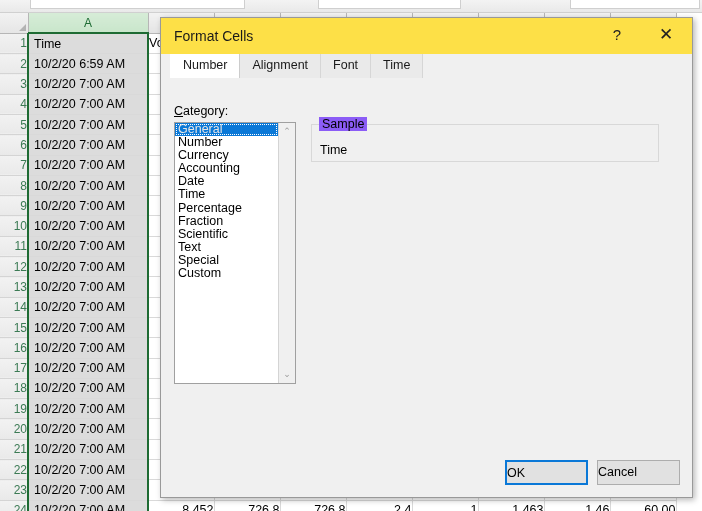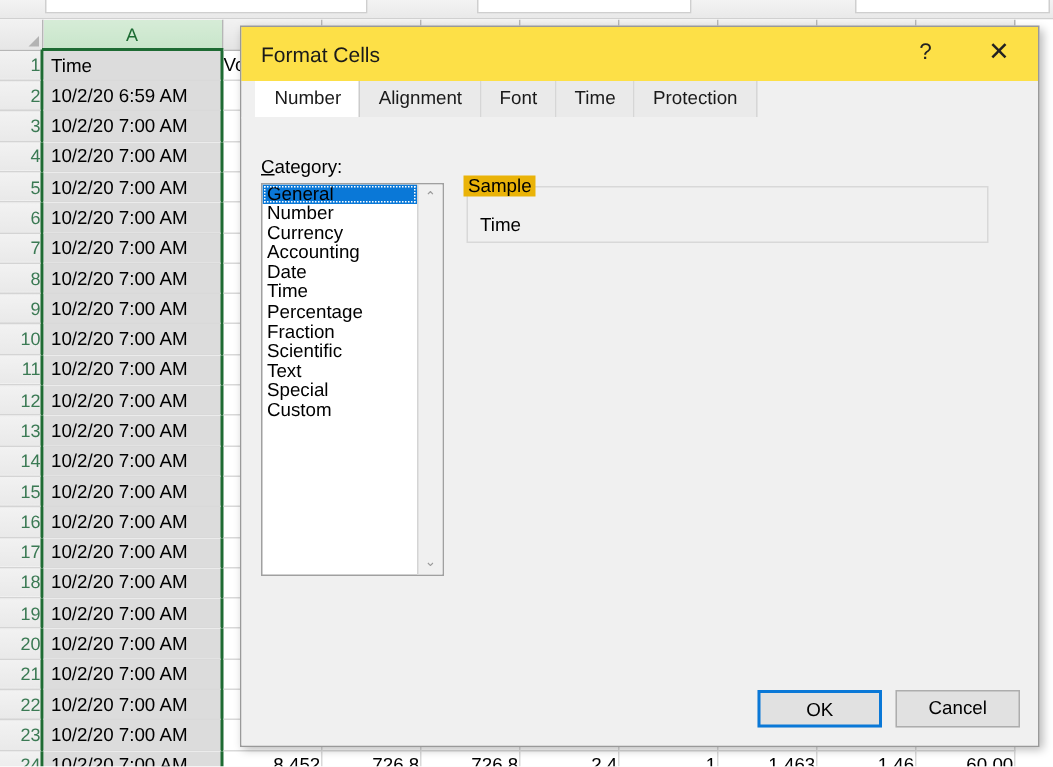--- a/index.html
+++ b/index.html
@@ -224,21 +224,21 @@
     height: 13.1px;
     line-height: 13.1px;
     padding-left: 3px;
     font-size: 12.5px;
     color: #000000;
     white-space: nowrap;
     cursor: default;
   }
   .cat-item.selected {
     background: #0a78d7;
-    color: #000000;
+    color: #e5e5e5;
     outline: 1px dotted #ffffff;
     outline-offset: -2px;
   }
   .cat-scroll {
     position: absolute;
     right: 0; top: 0;
     width: 17px; height: 100%;
     background: #f0f0f0;
     border-left: 1px solid #d4d4d4;
     box-sizing: border-box;
@@ -259,22 +259,22 @@
   .sample-group {
     position: absolute;
     left: 150px; top: 46px;
     width: 348px; height: 38px;
     border: 1px solid #d8d8d8;
     box-sizing: border-box;
     background: #f0f0f0;
   }
   .sample-legend {
     position: absolute;
-    left: 148px; top: 39px;
-    background: #eab308;
+    left: 158px; top: 39px;
+    background: #8b5cf6;
     padding: 0 3px;
     font-size: 12.5px;
   }
   .sample-value {
     position: absolute;
     left: 159px; top: 65px;
     font-size: 12.5px;
   }
   .desc-text {
     position: absolute;
@@ -286,21 +286,20 @@
 
   .dlg-buttons {
     position: absolute;
     right: 12px; bottom: 12px;
     display: flex;
     gap: 9px;
   }
   .dlg-btn {
     width: 83px; height: 25px;
     line-height: 23px;
-    text-align: center;
     font-size: 12.5px;
     background: #e1e1e1;
     border: 1px solid #adadad;
     box-sizing: border-box;
     cursor: default;
     color: #000000;
   }
   .dlg-btn.default {
     border: 2px solid #0a78d7;
   }
@@ -633,21 +632,20 @@
     <div class="dlg-help">?</div>
     <div class="dlg-close">✕</div>
   </div>
 
   <div class="tabstrip">
     <div class="tabs-inner" id="tabs-inner">
         <div class="tab active">Number</div>
         <div class="tab">Alignment</div>
         <div class="tab">Font</div>
         <div class="tab">Time</div>
-        <div class="tab">Protection</div>
       </div>
   </div>
 
   <div class="dlg-body">
 
     <div class="lbl-category"><u>C</u><span>ategory:</span></div>
 
     <div class="category-list">
       <div class="cat-items" id="cat-items">
           <div class="cat-item selected">General</div>

